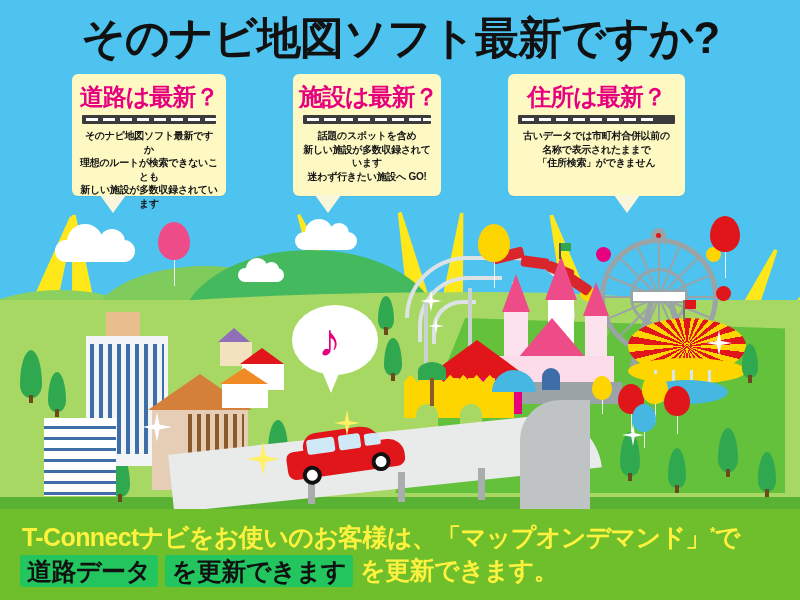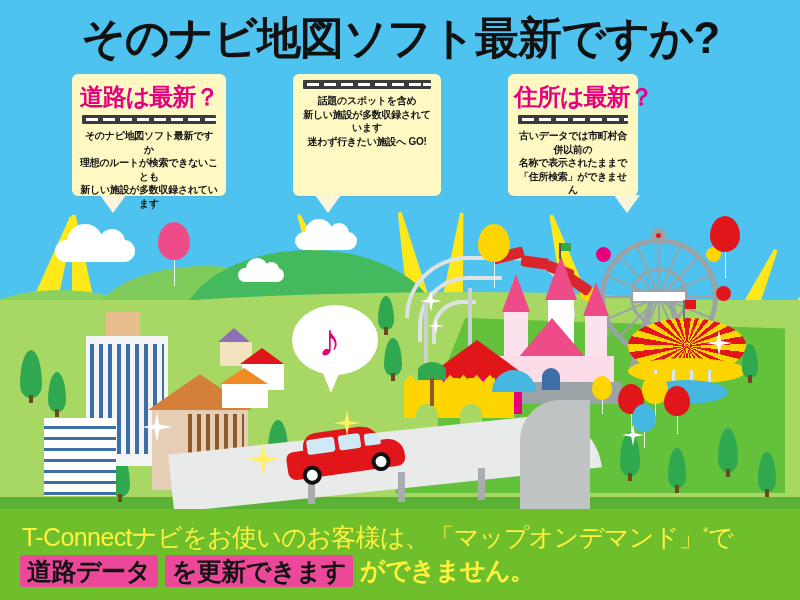--- a/index.html
+++ b/index.html
@@ -36,21 +36,21 @@
     border-radius:6px;
     box-shadow:0 1px 0 rgba(0,0,0,.06);
     top:74px;
     height:122px;
     box-sizing:border-box;
     padding:6px 6px 0 6px;
     text-align:center;
   }
   .bubble.b1{left:72px;width:154px;}
   .bubble.b2{left:293px;width:148px;}
-  .bubble.b3{left:508px;width:130px;}
+  .bubble.b3{left:508px;width:177px;}
 
   .bubble .tail{
     position:absolute;bottom:-17px;
     width:0;height:0;
     border-left:13px solid transparent;
     border-right:13px solid transparent;
     border-top:18px solid #FAF6DC;
   }
   .bubble.b1 .tail{left:28px;}
   .bubble.b2 .tail{left:22px;}
@@ -203,30 +203,30 @@
 
   .bigtop{position:absolute;left:425px;top:340px;width:0;height:0;border-left:52px solid transparent;border-right:52px solid transparent;border-bottom:38px solid #E1161B;}
 
   
   .banner{
     position:absolute;left:0;top:509px;width:800px;height:91px;
     background:#6FBE2B;
   }
   .banner-line1{
     position:absolute;left:22px;top:8px;
-    color:#FFF23F;font-weight:normal;font-size:25px;line-height:30px;
+    color:#FFF23F;font-weight:bold;font-size:25px;line-height:30px;
     letter-spacing:-0.6px;white-space:nowrap;
   }
   .banner-line1 .sup{font-size:14px;vertical-align:super;}
   .banner-line2{
     position:absolute;left:20px;top:44px;
     display:flex;align-items:flex-end;gap:7px;white-space:nowrap;
   }
   .chip{
-    background:#ec4899;color:#111111;font-weight:bold;
+    background:#22c55e;color:#111111;font-weight:bold;
     font-size:25px;line-height:30px;padding:1px 7px;border-radius:3px;
     letter-spacing:-0.5px;
   }
   .banner-tail{
     color:#FFF23F;font-weight:bold;font-size:25px;line-height:34px;letter-spacing:-0.6px;
   }
   .banner-note{
     color:#FFF23F;font-weight:bold;font-size:11px;line-height:30px;letter-spacing:-0.4px;
     padding-bottom:2px;
   }
@@ -456,20 +456,21 @@
         <i style="left:106px;"></i>
         <i style="left:123px;"></i>
     </div>
     <div class="bub-body">そのナビ地図ソフト最新ですか</div>
     <div class="bub-body">理想のルートが検索できないことも</div>
     <div class="bub-body">新しい施設が多数収録されています</div>
     <div class="tail"></div>
   </div>
 
   <div class="bubble b2">
+    <div class="bub-title">施設は最新？</div>
     <div class="road-rule">
       <i style="left:4px;"></i>
         <i style="left:21px;"></i>
         <i style="left:38px;"></i>
         <i style="left:55px;"></i>
       <i style="left:72px;"></i>
         <i style="left:89px;"></i>
         <i style="left:106px;"></i>
         <i style="left:120px;"></i>
     </div>
@@ -495,17 +496,17 @@
     <div class="bub-body">名称で表示されたままで</div>
     <div class="bub-body">「住所検索」ができません</div>
     <div class="tail"></div>
   </div>
 
   <div class="banner">
     <div class="banner-line1"><span>T-Connectナビをお使いのお客様は、「マップオンデマンド」</span><span class="sup">*</span><span>で</span></div>
     <div class="banner-line2">
       <span class="chip">道路データ</span>
       <span class="chip">を更新できます</span>
-      <span class="banner-tail">ができません。</span>
+      <span class="banner-tail">を更新できます。</span>
     </div>
   </div>
 
 </div>
 
 </body></html>

